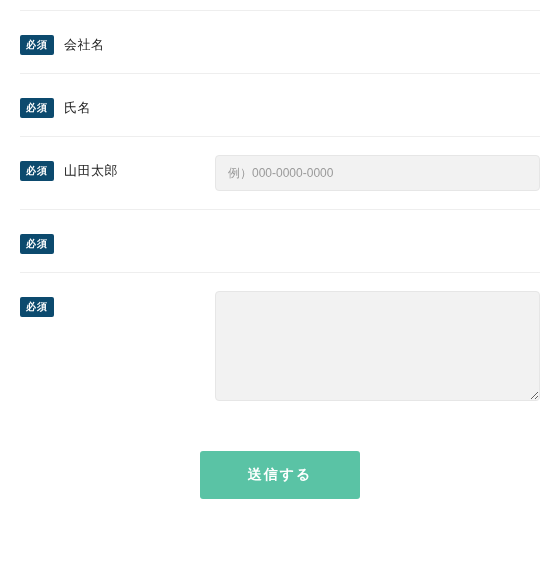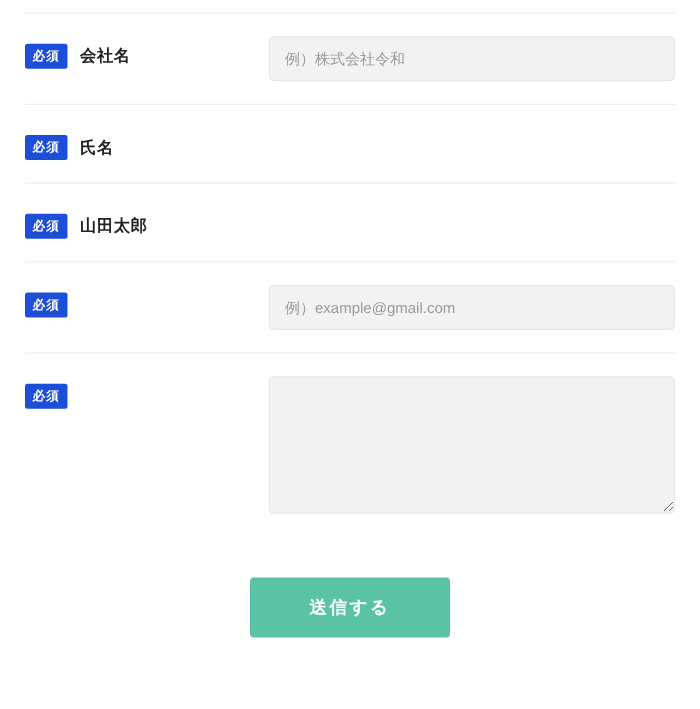--- a/index.html
+++ b/index.html
@@ -18,32 +18,32 @@
     }
     .form-row:last-of-type { border-bottom: 1px solid #eeeeee; }
     .label-col {
       display: flex;
       align-items: center;
       width: 195px;
       flex-shrink: 0;
       padding-top: 6px;
     }
     .badge {
-      background: #1d4ed8;
+      background: #0c4a6e;
       color: #fff;
       font-size: 10px;
       font-weight: bold;
       padding: 3px 6px;
       border-radius: 2px;
       margin-right: 10px;
       letter-spacing: 1px;
     }
     .label-text {
       font-size: 13px;
-      font-weight: bold;
+      font-weight: normal;
       color: #222;
       letter-spacing: 0.5px;
     }
     .input-col { flex: 1; }
     input[type="text"], textarea {
       width: 100%;
       background: #f2f2f2;
       border: 1px solid #e6e6e6;
       border-radius: 4px;
       padding: 10px 12px;
@@ -75,45 +75,42 @@
 </head>
 <body>
 
 <form>
 
   <div class="form-row">
     <div class="label-col">
       <span class="badge">必須</span>
       <span class="label-text">会社名</span>
     </div>
-    <div class="input-col">
-      <input type="text" placeholder="例）株式会社令和" style="">
-    </div>
   </div>
 
   <div class="form-row">
     <div class="label-col">
       <span class="badge">必須</span>
       <span class="label-text">氏名</span>
     </div>
   </div>
 
   <div class="form-row">
     <div class="label-col">
       <span class="badge">必須</span>
       <span class="label-text">山田太郎</span>
     </div>
+    <div class="input-col">
+      <input type="text" placeholder="例）000-0000-0000" style="">
+    </div>
   </div>
 
   <div class="form-row">
     <div class="label-col">
       <span class="badge">必須</span>
-    </div>
-    <div class="input-col">
-      <input type="text" placeholder="例）example@gmail.com" style="">
     </div>
   </div>
 
   <div class="form-row">
     <div class="label-col">
       <span class="badge">必須</span>
     </div>
     <div class="input-col">
       <textarea placeholder="" style=""></textarea>
     </div>

